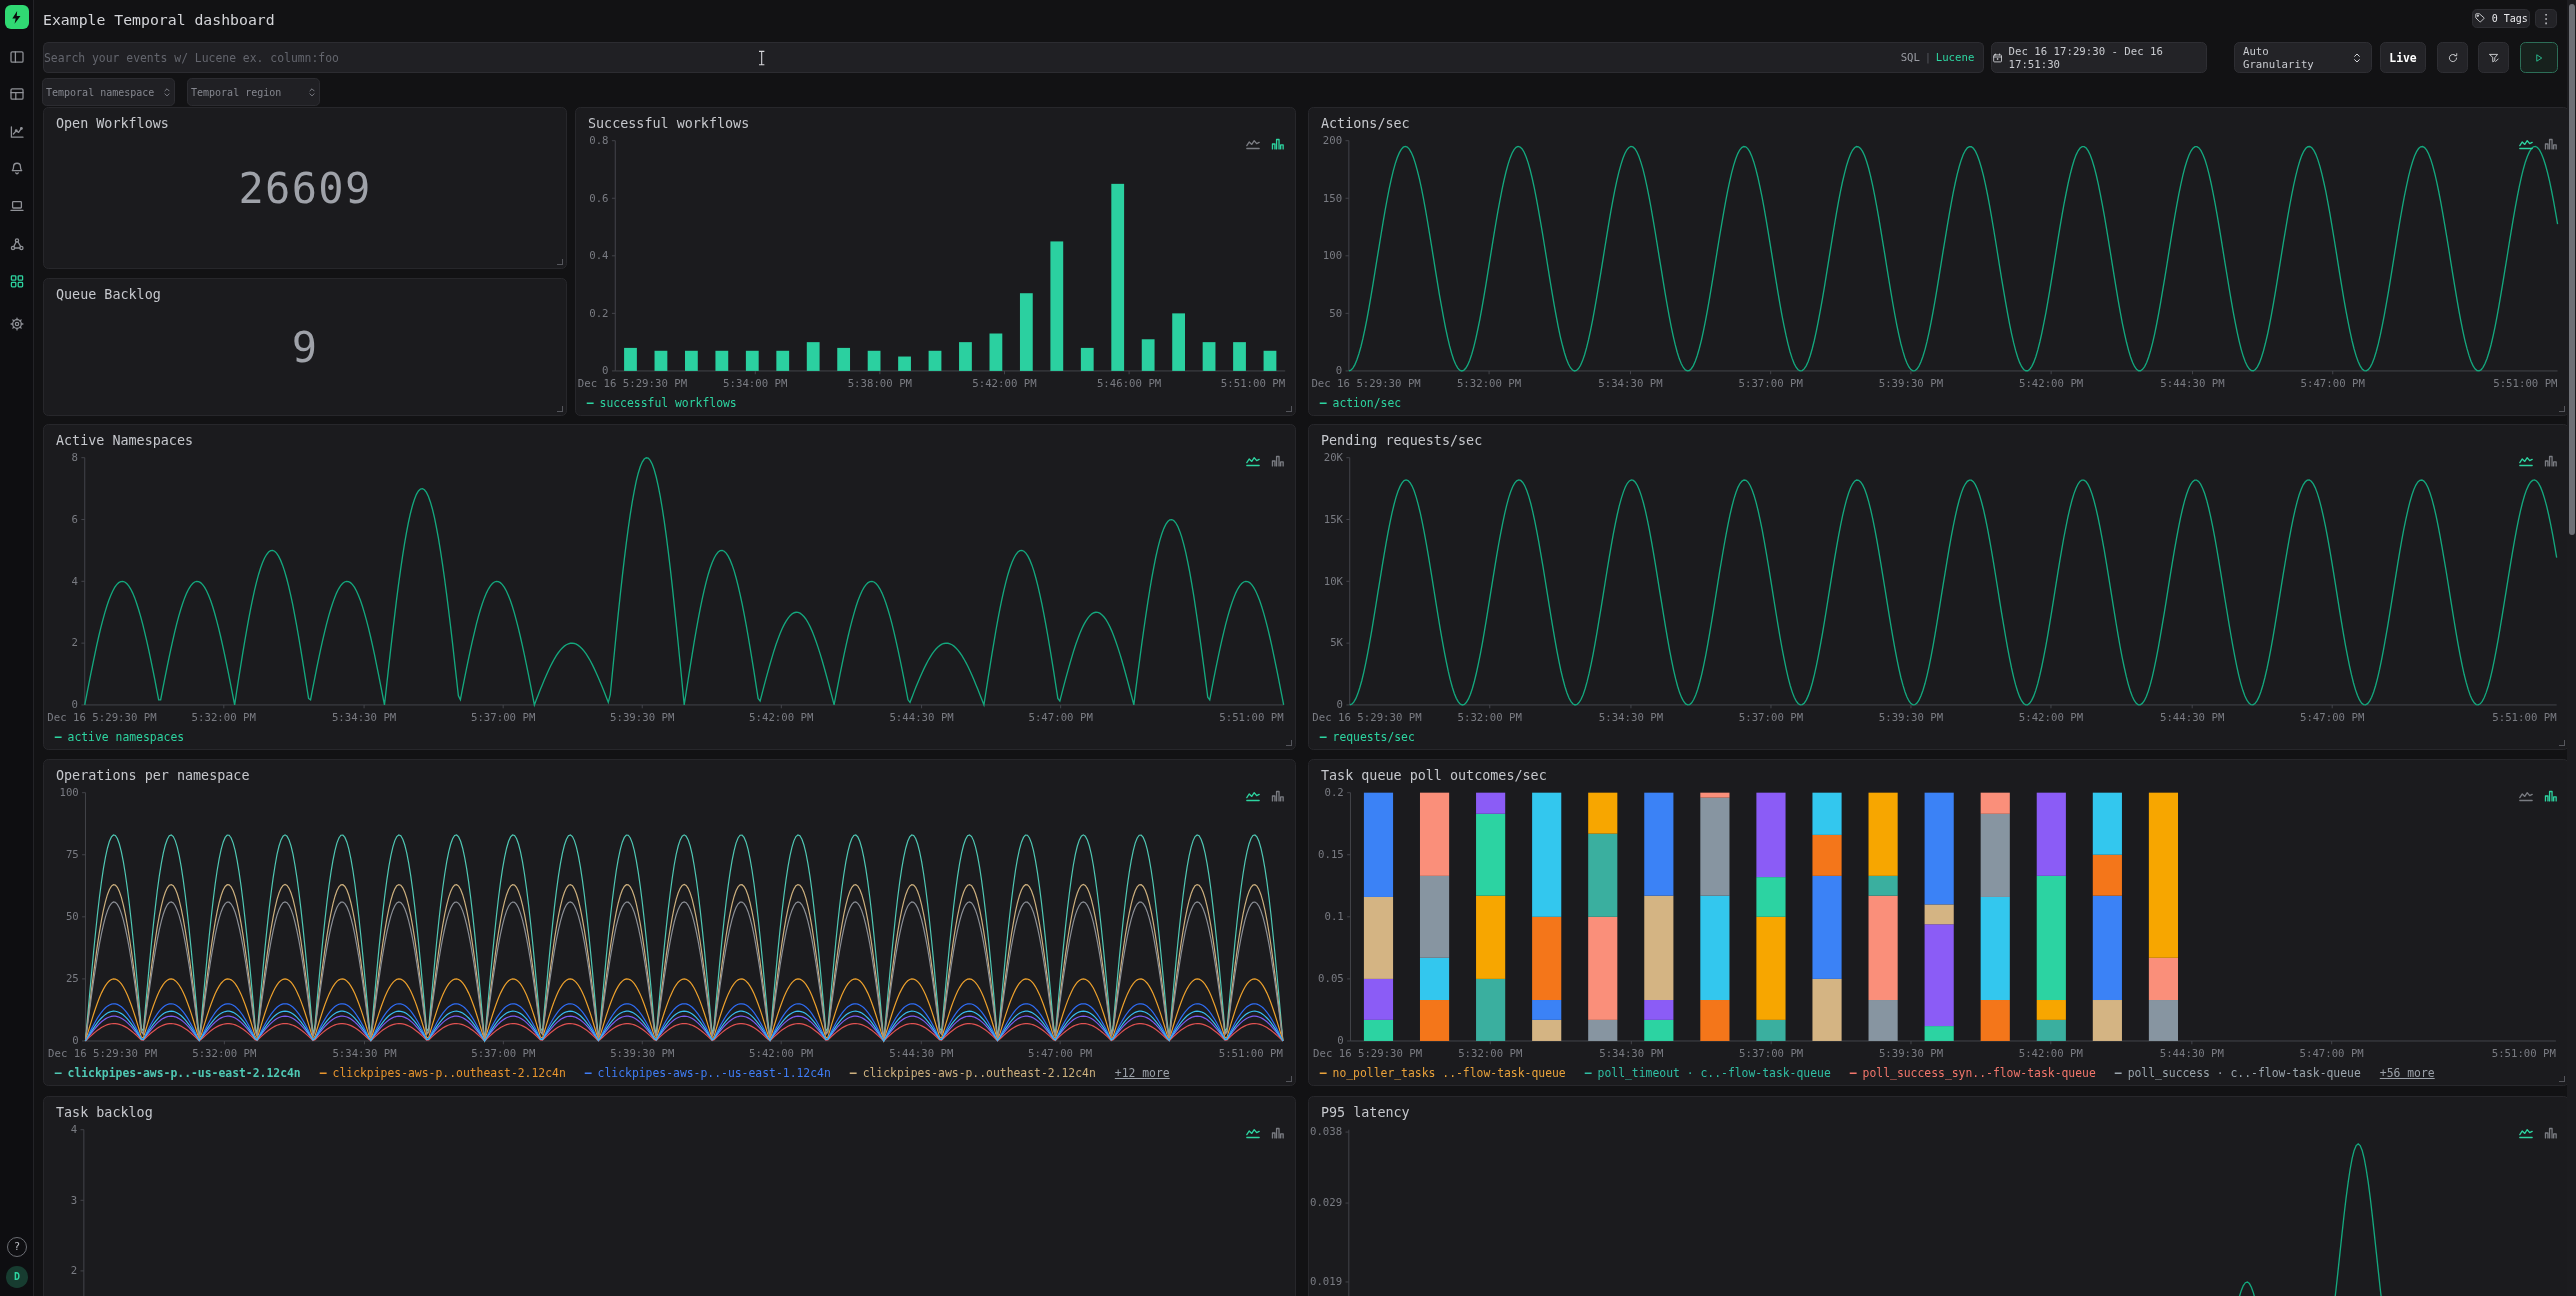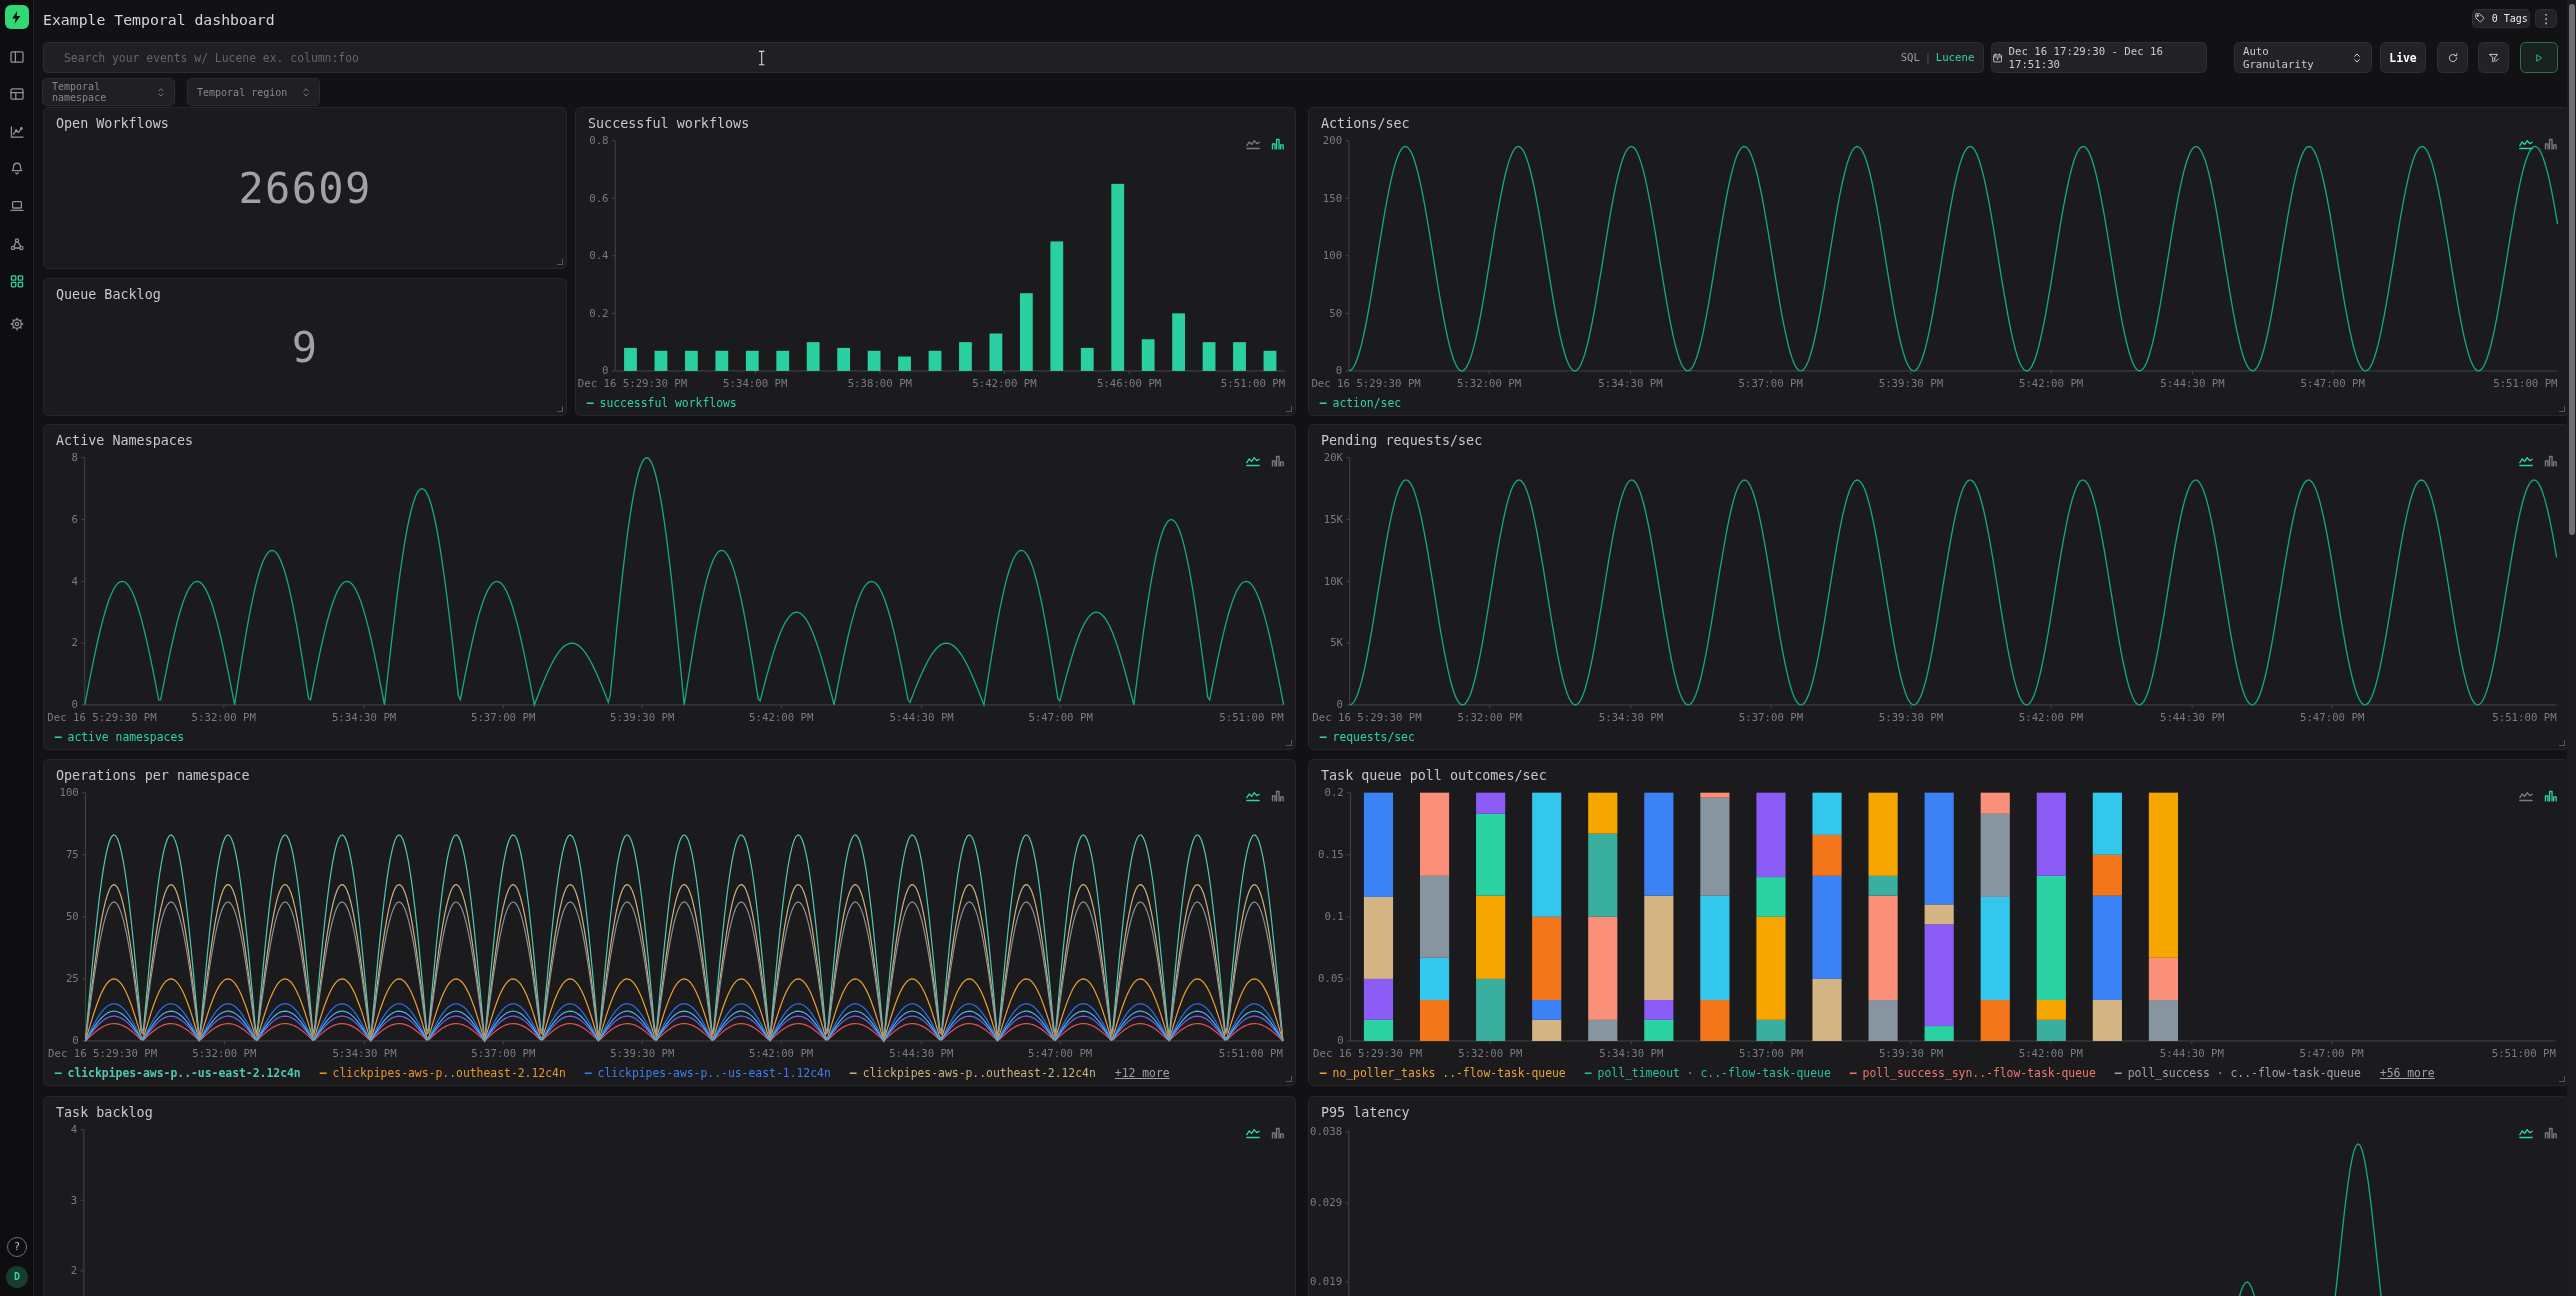--- a/index.html
+++ b/index.html
@@ -17,36 +17,36 @@
   .avatar{width:21.5px;height:21.5px;border-radius:50%;background:#173c30;color:#2dd4a0;display:flex;align-items:center;justify-content:center;font-size:10px;font-weight:bold}
   
   .page-title{position:absolute;left:43px;top:10.7px;font-size:14.8px;font-weight:500;color:#d4d5d9}
   .btn{position:absolute;background:#232327;border:0.7px solid #2e2e33;border-radius:4.7px;color:#c3c5cb;
     display:flex;align-items:center;justify-content:center;gap:5.4px;font-size:10.7px;cursor:pointer}
   .btn svg{width:12px;height:12px;stroke:#d8d9dd;fill:none;stroke-width:1.5;stroke-linecap:round;stroke-linejoin:round}
   .tags-btn{left:2472px;top:8.7px;width:58px;height:19.5px;font-size:10px;font-weight:normal;color:#ececef}
   .kebab-btn{left:2535px;top:8.7px;width:22px;height:19.5px;font-size:12.7px;color:#d8d9dd}
   .search-wrap{position:absolute;left:43px;top:42px;width:1941px;height:31px;display:flex}
   .search-input{flex:1;background:#202024;border:0.7px solid #2c2c31;border-right:none;border-radius:5.4px 0 0 5.4px;
-    color:#e0e0e4;font-size:11.4px;padding:0 20px;outline:none;font-family:"DejaVu Sans Mono",monospace}
+    color:#e0e0e4;font-size:11.4px;padding:0 0;outline:none;font-family:"DejaVu Sans Mono",monospace}
   .search-input::placeholder{color:#63656d}
   .sql-seg{width:92px;background:#202024;border:0.7px solid #2c2c31;border-left:none;border-radius:0 5.4px 5.4px 0;
     display:flex;align-items:center;justify-content:center;gap:4.7px;font-size:10.7px;cursor:pointer}
   .sql-seg .sql{color:#9a9ca3}.sql-seg .div{color:#54565d}.sql-seg .lucene{color:#2dd4a0}
   .date-btn{left:1991px;top:42px;width:216px;height:31px;border-radius:5.4px;font-size:10.7px;color:#c9cbd0}
   .gran-btn{left:2234px;top:42px;width:138px;height:31px;border-radius:5.4px;justify-content:space-between;padding:0 8px;color:#c9cbd0}
   .live-btn{left:2380px;top:42px;width:46px;height:31px;border-radius:5.4px;font-weight:bold;font-size:11.4px;color:#ffffff}
   .icon-btn{border-radius:5.4px}
   .refresh-btn{left:2437px;top:42px;width:31px;height:31px}
   .filterico-btn{left:2478px;top:42px;width:31px;height:31px}
   .play-btn{left:2520px;top:42px;width:38px;height:31px;background:#17211d;border:0.7px solid #2c6e57}
   .play-btn svg{stroke:#2dd4a0}
   .filter-row{position:absolute;left:42px;top:78px;display:flex;gap:12px}
   .filter-box{width:133px;height:28px;background:#202024;border:0.7px solid #2c2c31;border-radius:4.7px;
-    display:flex;align-items:center;justify-content:space-between;padding:0 9px;font-size:10px;color:#85878f;cursor:pointer}
+    display:flex;align-items:center;justify-content:space-between;padding:0 3px;font-size:10px;color:#85878f;cursor:pointer}
   .filter-box svg{width:8px;height:10.7px;stroke:#85878f;fill:none;stroke-width:1.5;stroke-linecap:round;stroke-linejoin:round}
   .ibeam{position:absolute;left:757px;top:50px;width:9.4px;height:16px;z-index:9}
   .ibeam svg{stroke:#d8d8dc;stroke-width:1.6;fill:none}
   
   .panel{position:absolute;background:#1b1b1e;border:0.7px solid #27272b;border-radius:5.4px;overflow:hidden}
   .panel-title{position:absolute;left:12px;top:8px;font-size:13.4px;color:#c6c8cd;z-index:2}
   .big-number{position:absolute;inset:0;display:flex;align-items:center;justify-content:center;
     font-size:42px;color:#9fa2a9;letter-spacing:1.3px}
   svg.plot{position:absolute;left:0;top:25.5px;width:100%;height:calc(100% - 50px);display:block}
   .nolegend svg.plot{height:calc(100% - 25.5px)}

